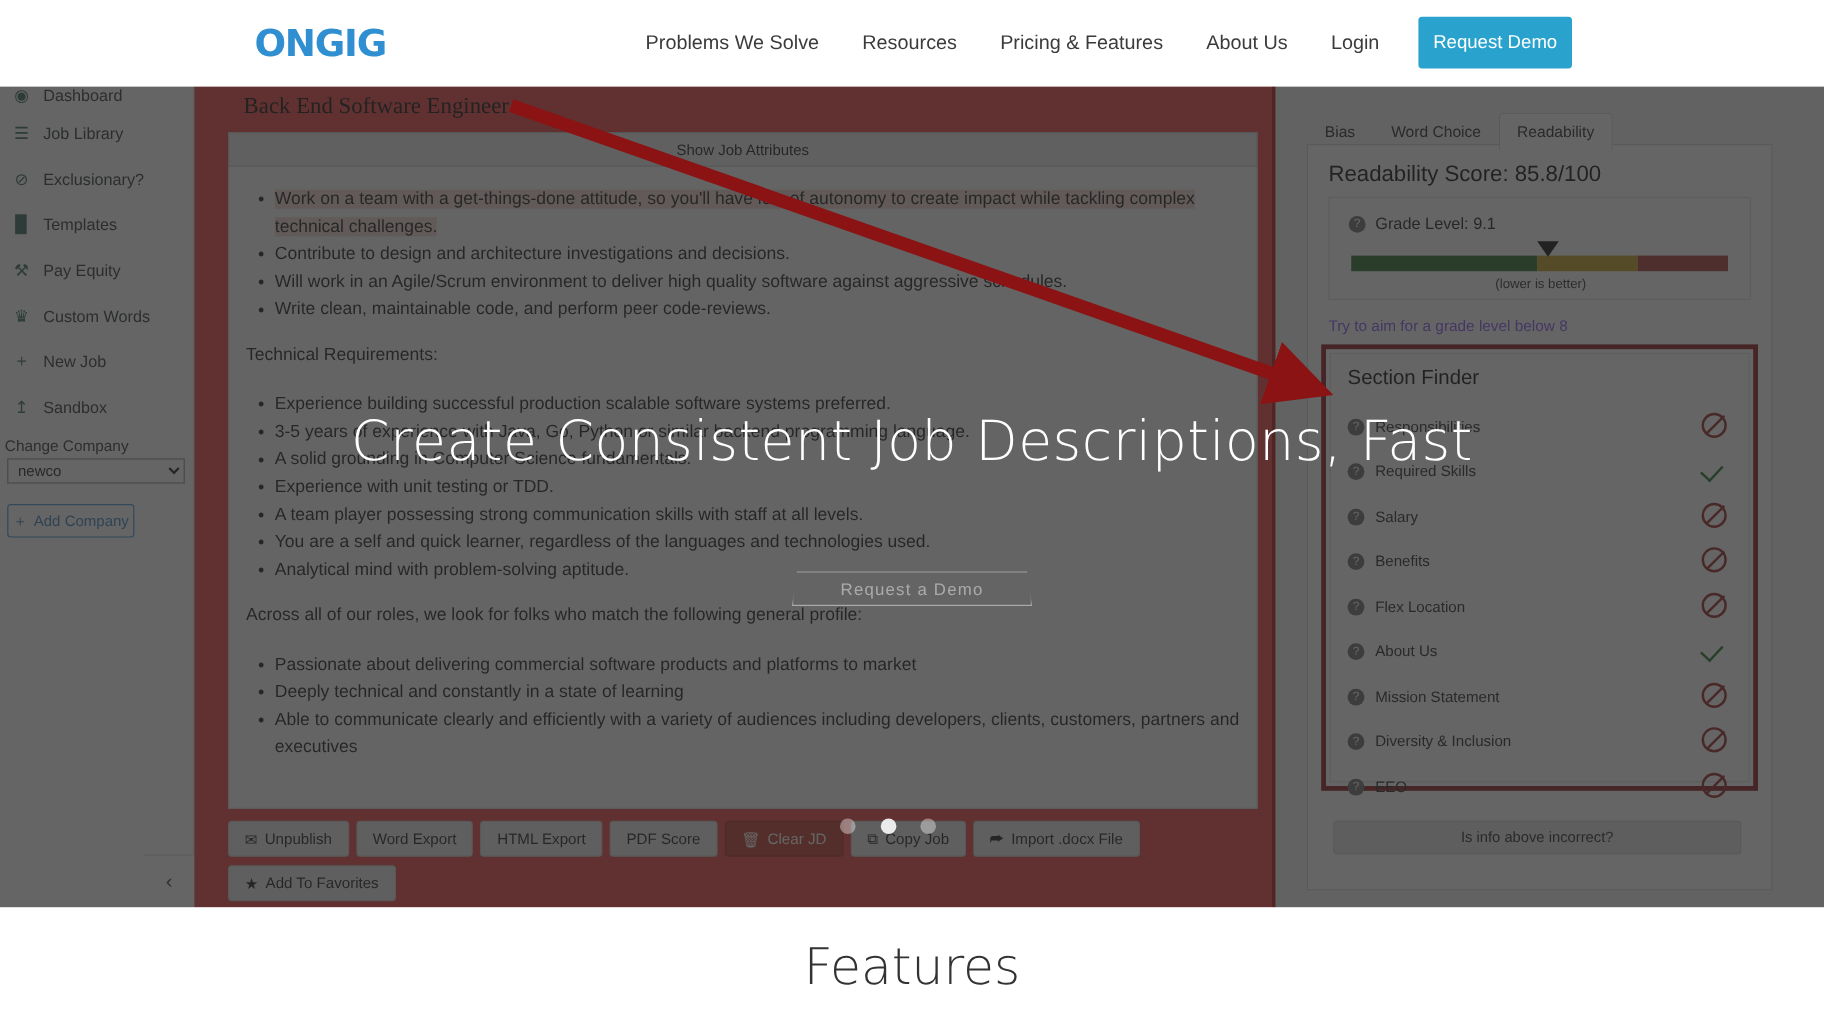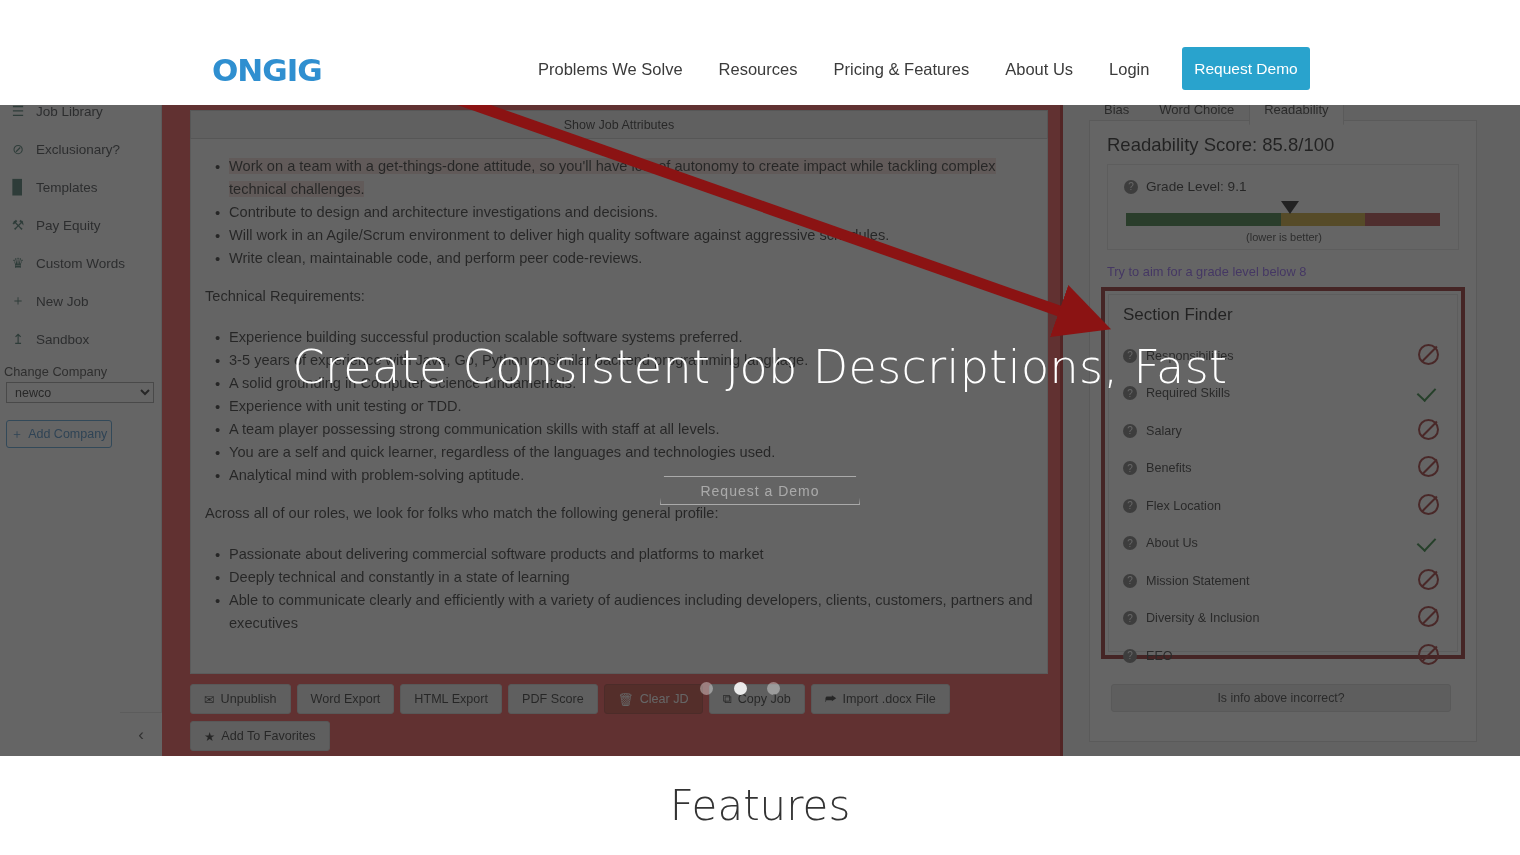--- a/index.html
+++ b/index.html
@@ -1,21 +1,21 @@
 <!DOCTYPE html>
 <html><head>
 <meta charset="utf-8">
 <style>
   * { margin:0; padding:0; box-sizing:border-box; }
   html,body { width:1520px; height:855px; overflow:hidden; background:#ffffff;
     font-family:"Liberation Sans", sans-serif; }
 
   
   .site-nav{ position:absolute; left:0; top:0; width:1520px; height:72px;
-    background:#ffffff; z-index:60; display:flex; align-items:center;margin-top:33px; }
+    background:#ffffff; z-index:60; display:flex; align-items:center; }
   .logo{ position:absolute; left:212px; top:19px; font-size:31px; font-weight:bold;
     letter-spacing:-1px; color:#2f8fd0; font-family:"DejaVu Sans", sans-serif; }
   .nav-links{ position:absolute; left:520px; top:0; height:72px; display:flex;
     align-items:center; gap:0px; }
   .nav-link{ font-size:16.5px; color:#3b3b3b; padding:0 18px; line-height:72px;
     white-space:nowrap; cursor:pointer; }
   .nav-cta{ position:absolute; left:1182px; top:14px; width:128px; height:43px;
     background:#29a3cd; color:#ffffff; font-size:15.5px; border-radius:3px;
     display:flex; align-items:center; justify-content:center; cursor:pointer; }
 

